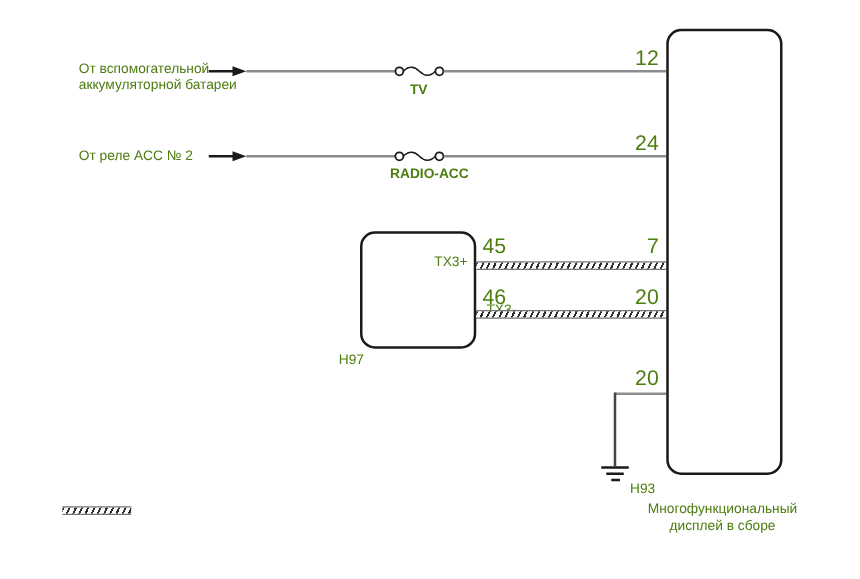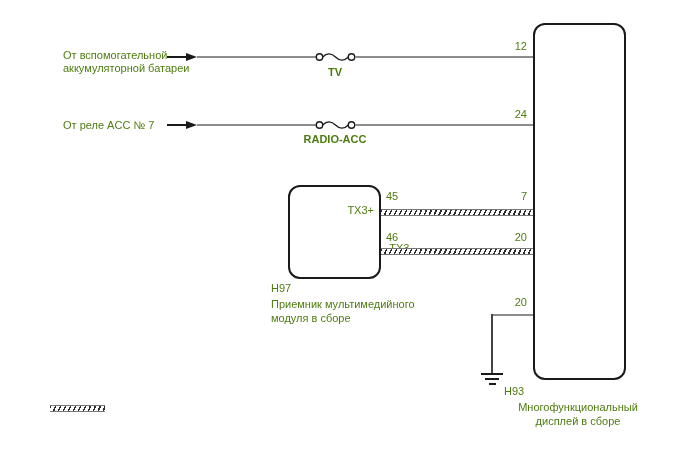--- a/index.html
+++ b/index.html
@@ -17,21 +17,21 @@
     width:0;height:0;border-top:4px solid transparent;border-bottom:4px solid transparent;
     border-left:11px solid #1a1a1a;
   }
   .box{
     border:2px solid #1a1a1a;border-radius:12px;background:#fff;box-sizing:border-box;
   }
   .hatch{
     height:5px;border-top:1px solid #777;border-bottom:1px solid #777;
     background:repeating-linear-gradient(115deg,#2b2b2b 0,#2b2b2b 1.5px,#ffffff 1.5px,#ffffff 4.5px);
   }
-  .pin-num{font-size:11px;}
+  .pin-num{font-size:17px;}
   .r{text-align:right;}
   .c{text-align:center;font-weight:bold;}
   .gnd-bar{background:#1a1a1a;height:2px;}
 </style>
 </head>
 <body>
 
 <div id="canvas">
 
   <div class="abs txt wrap" style="left:63px;top:49px;width:138px;">От вспомогательной аккумуляторной батареи</div>
@@ -42,42 +42,41 @@
   <svg class="abs" style="left:314px;top:50px;" width="43" height="14" viewBox="0 0 43 14">
     <circle cx="5.5" cy="7" r="3.2" fill="#fff" stroke="#1a1a1a" stroke-width="1.4"></circle>
     <circle cx="37.5" cy="7" r="3.2" fill="#fff" stroke="#1a1a1a" stroke-width="1.4"></circle>
     <path d="M8.7 7 C13 2.5 17.5 3 21.5 7 C25.5 11 30 11.5 34.3 7" fill="none" stroke="#1a1a1a" stroke-width="1.3"></path>
   </svg>
   <div class="abs txt c" style="left:305px;top:66px;width:60px;">TV</div>
   <div class="abs wire-h" style="left:355px;top:56px;width:178px;"></div>
   <div class="abs txt pin-num r" style="left:489px;top:40px;width:38px;">12</div>
   <div class="abs txt" style="left:539px;top:51px;">+B2</div>
 
-  <div class="abs txt" style="left:63px;top:119px;">От реле ACC № 7</div>
+  <div class="abs txt" style="left:63px;top:119px;">От реле ACC № 2</div>
   <div class="abs blk-line" style="left:167px;top:124px;width:21px;"></div>
   <div class="abs arrowhead" style="left:186px;top:121px;"></div>
   <div class="abs wire-h" style="left:197px;top:124px;width:119px;"></div>
 
   <svg class="abs" style="left:314px;top:118px;" width="43" height="14" viewBox="0 0 43 14">
     <circle cx="5.5" cy="7" r="3.2" fill="#fff" stroke="#1a1a1a" stroke-width="1.4"></circle>
     <circle cx="37.5" cy="7" r="3.2" fill="#fff" stroke="#1a1a1a" stroke-width="1.4"></circle>
     <path d="M8.7 7 C13 2.5 17.5 3 21.5 7 C25.5 11 30 11.5 34.3 7" fill="none" stroke="#1a1a1a" stroke-width="1.3"></path>
   </svg>
-  <div class="abs txt c" style="left:295px;top:133px;width:80px;">RADIO-ACC</div>
+  <div class="abs txt c" style="left:295px;top:133px;width:80px;text-align:right;">RADIO-ACC</div>
   <div class="abs wire-h" style="left:355px;top:124px;width:178px;"></div>
   <div class="abs txt pin-num r" style="left:489px;top:108px;width:38px;">24</div>
   <div class="abs txt" style="left:539px;top:119px;">ACC</div>
 
   <div class="abs box" style="left:288px;top:185px;width:93px;height:94px;"></div>
   <div class="abs txt r" style="left:290px;top:204px;width:84px;">TX3+</div>
   <div class="abs txt r" style="left:290px;top:242px;width:84px;padding-left:39px;">TX3-</div>
   <div class="abs txt pin-num" style="left:386px;top:190px;">45</div>
   <div class="abs txt pin-num" style="left:386px;top:231px;">46</div>
   <div class="abs txt" style="left:271px;top:282px;">H97</div>
-  <div class="abs txt wrap" style="left:271px;top:297px;width:168px;line-height:14px;">Приемник мультимедийного модуля в сборе</div>
 
   <div class="abs hatch" style="left:381px;top:209px;width:152px;"></div>
   <div class="abs hatch" style="left:381px;top:248px;width:152px;"></div>
   <div class="abs txt pin-num r" style="left:479px;top:190px;width:48px;">7</div>
   <div class="abs txt pin-num r" style="left:479px;top:231px;width:48px;">20</div>
   <div class="abs txt" style="left:539px;top:205px;">TX+</div>
   <div class="abs txt" style="left:539px;top:244px;">TX-</div>
 
   <div class="abs wire-h" style="left:492px;top:314px;width:41px;"></div>
   <div class="abs wire-v" style="left:491px;top:314px;height:59px;"></div>

